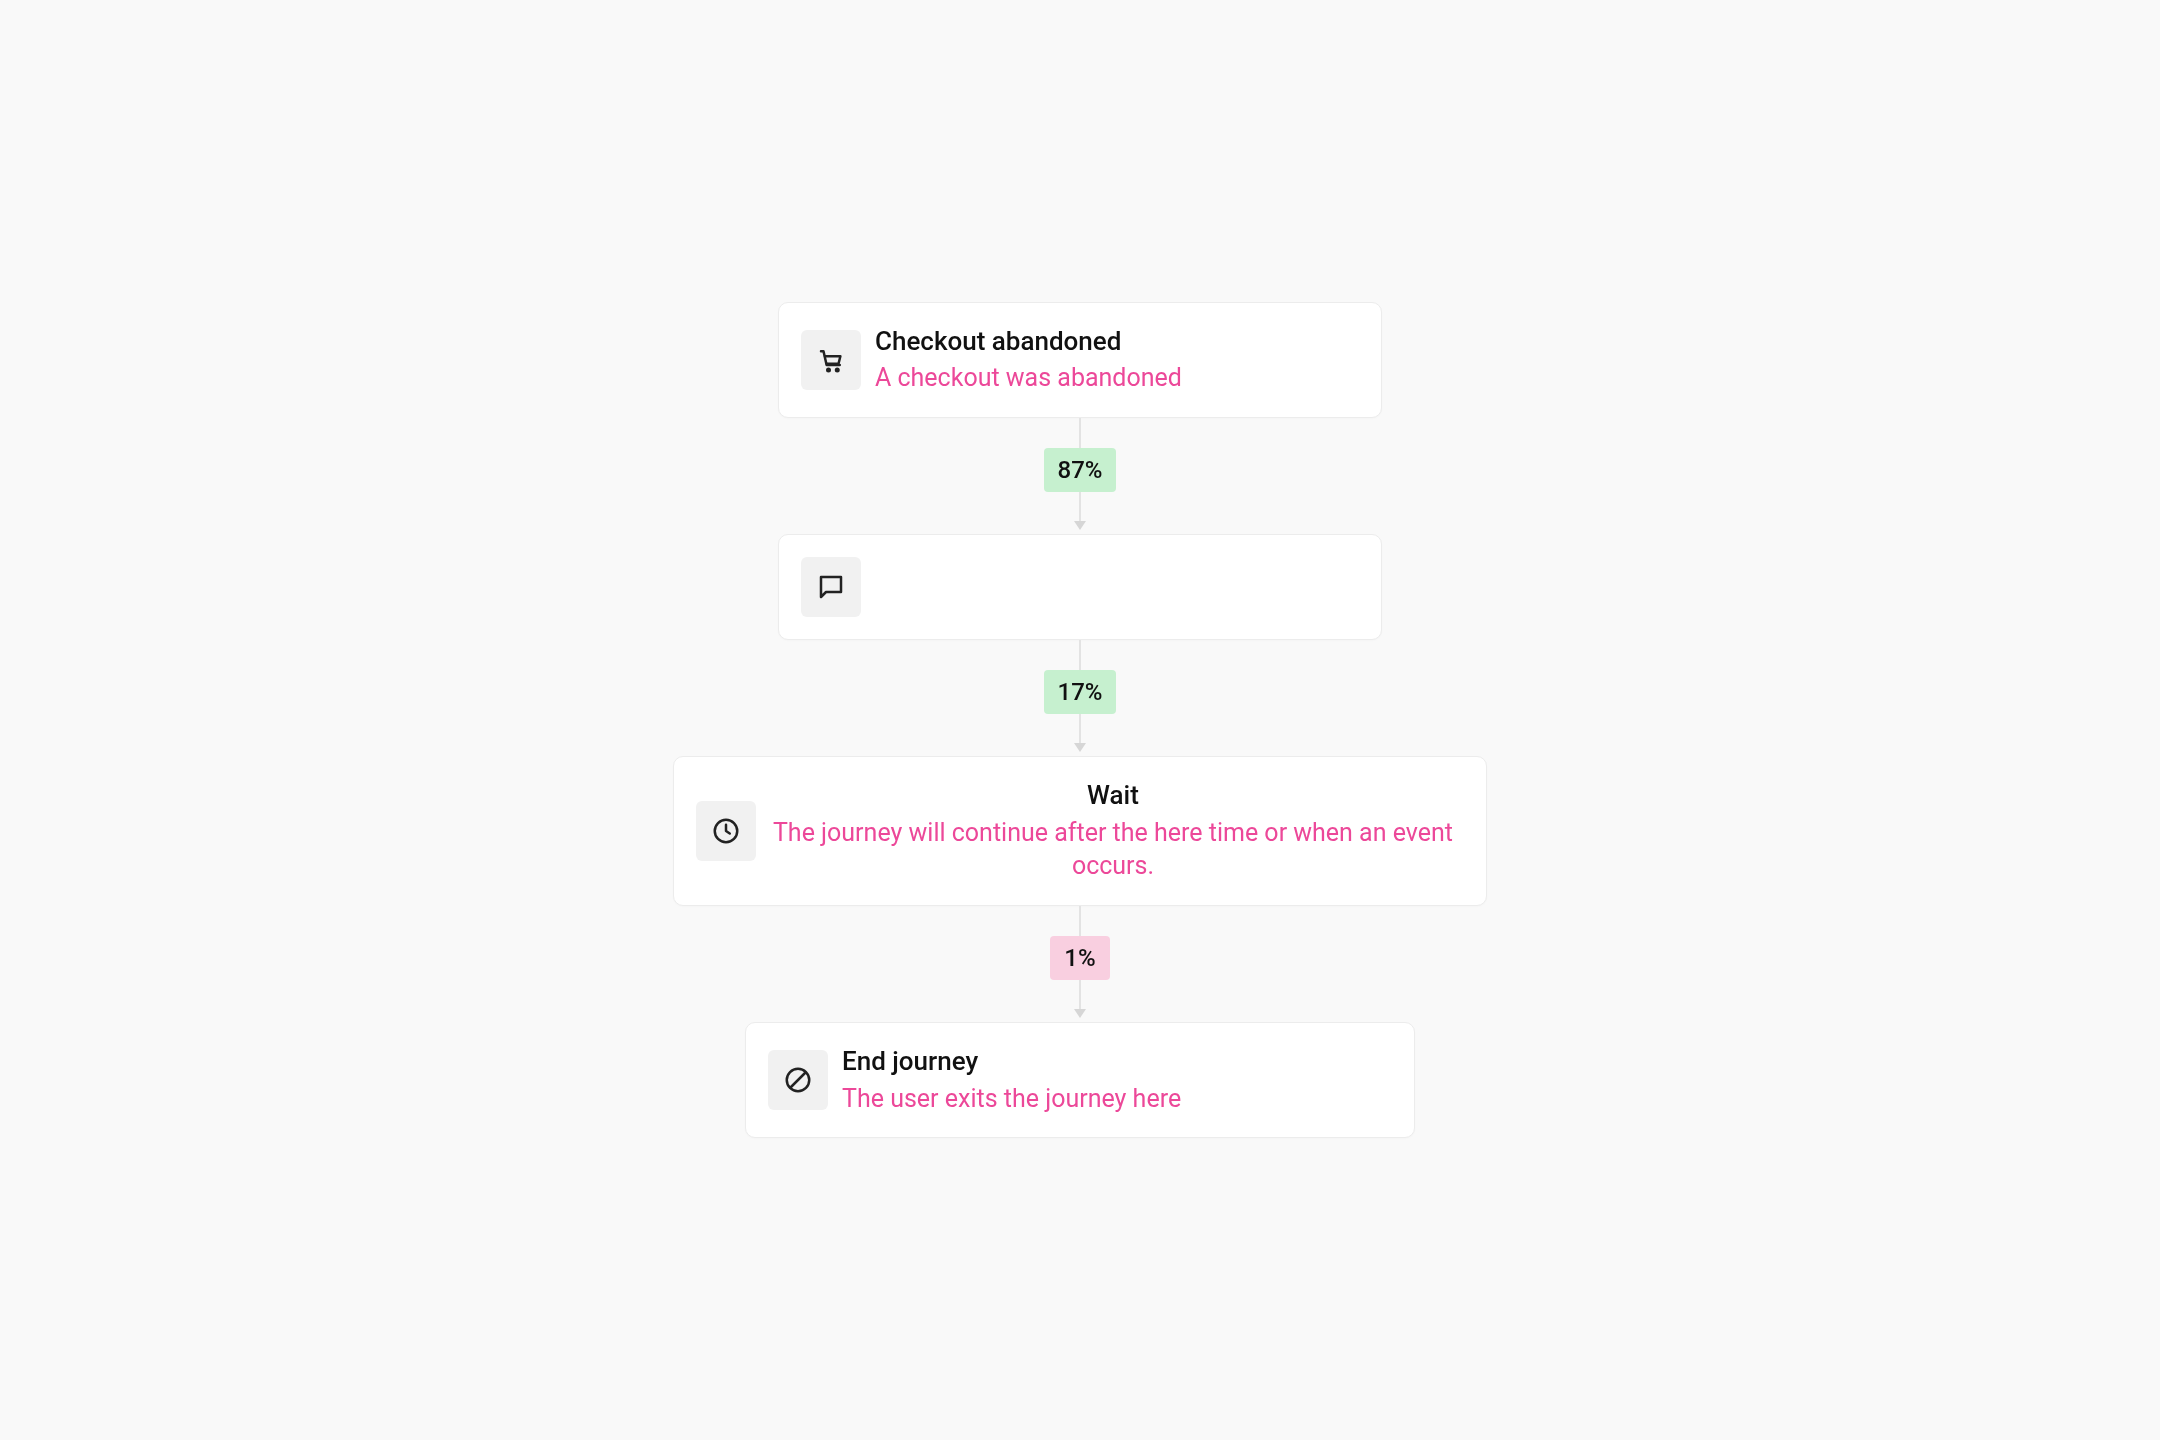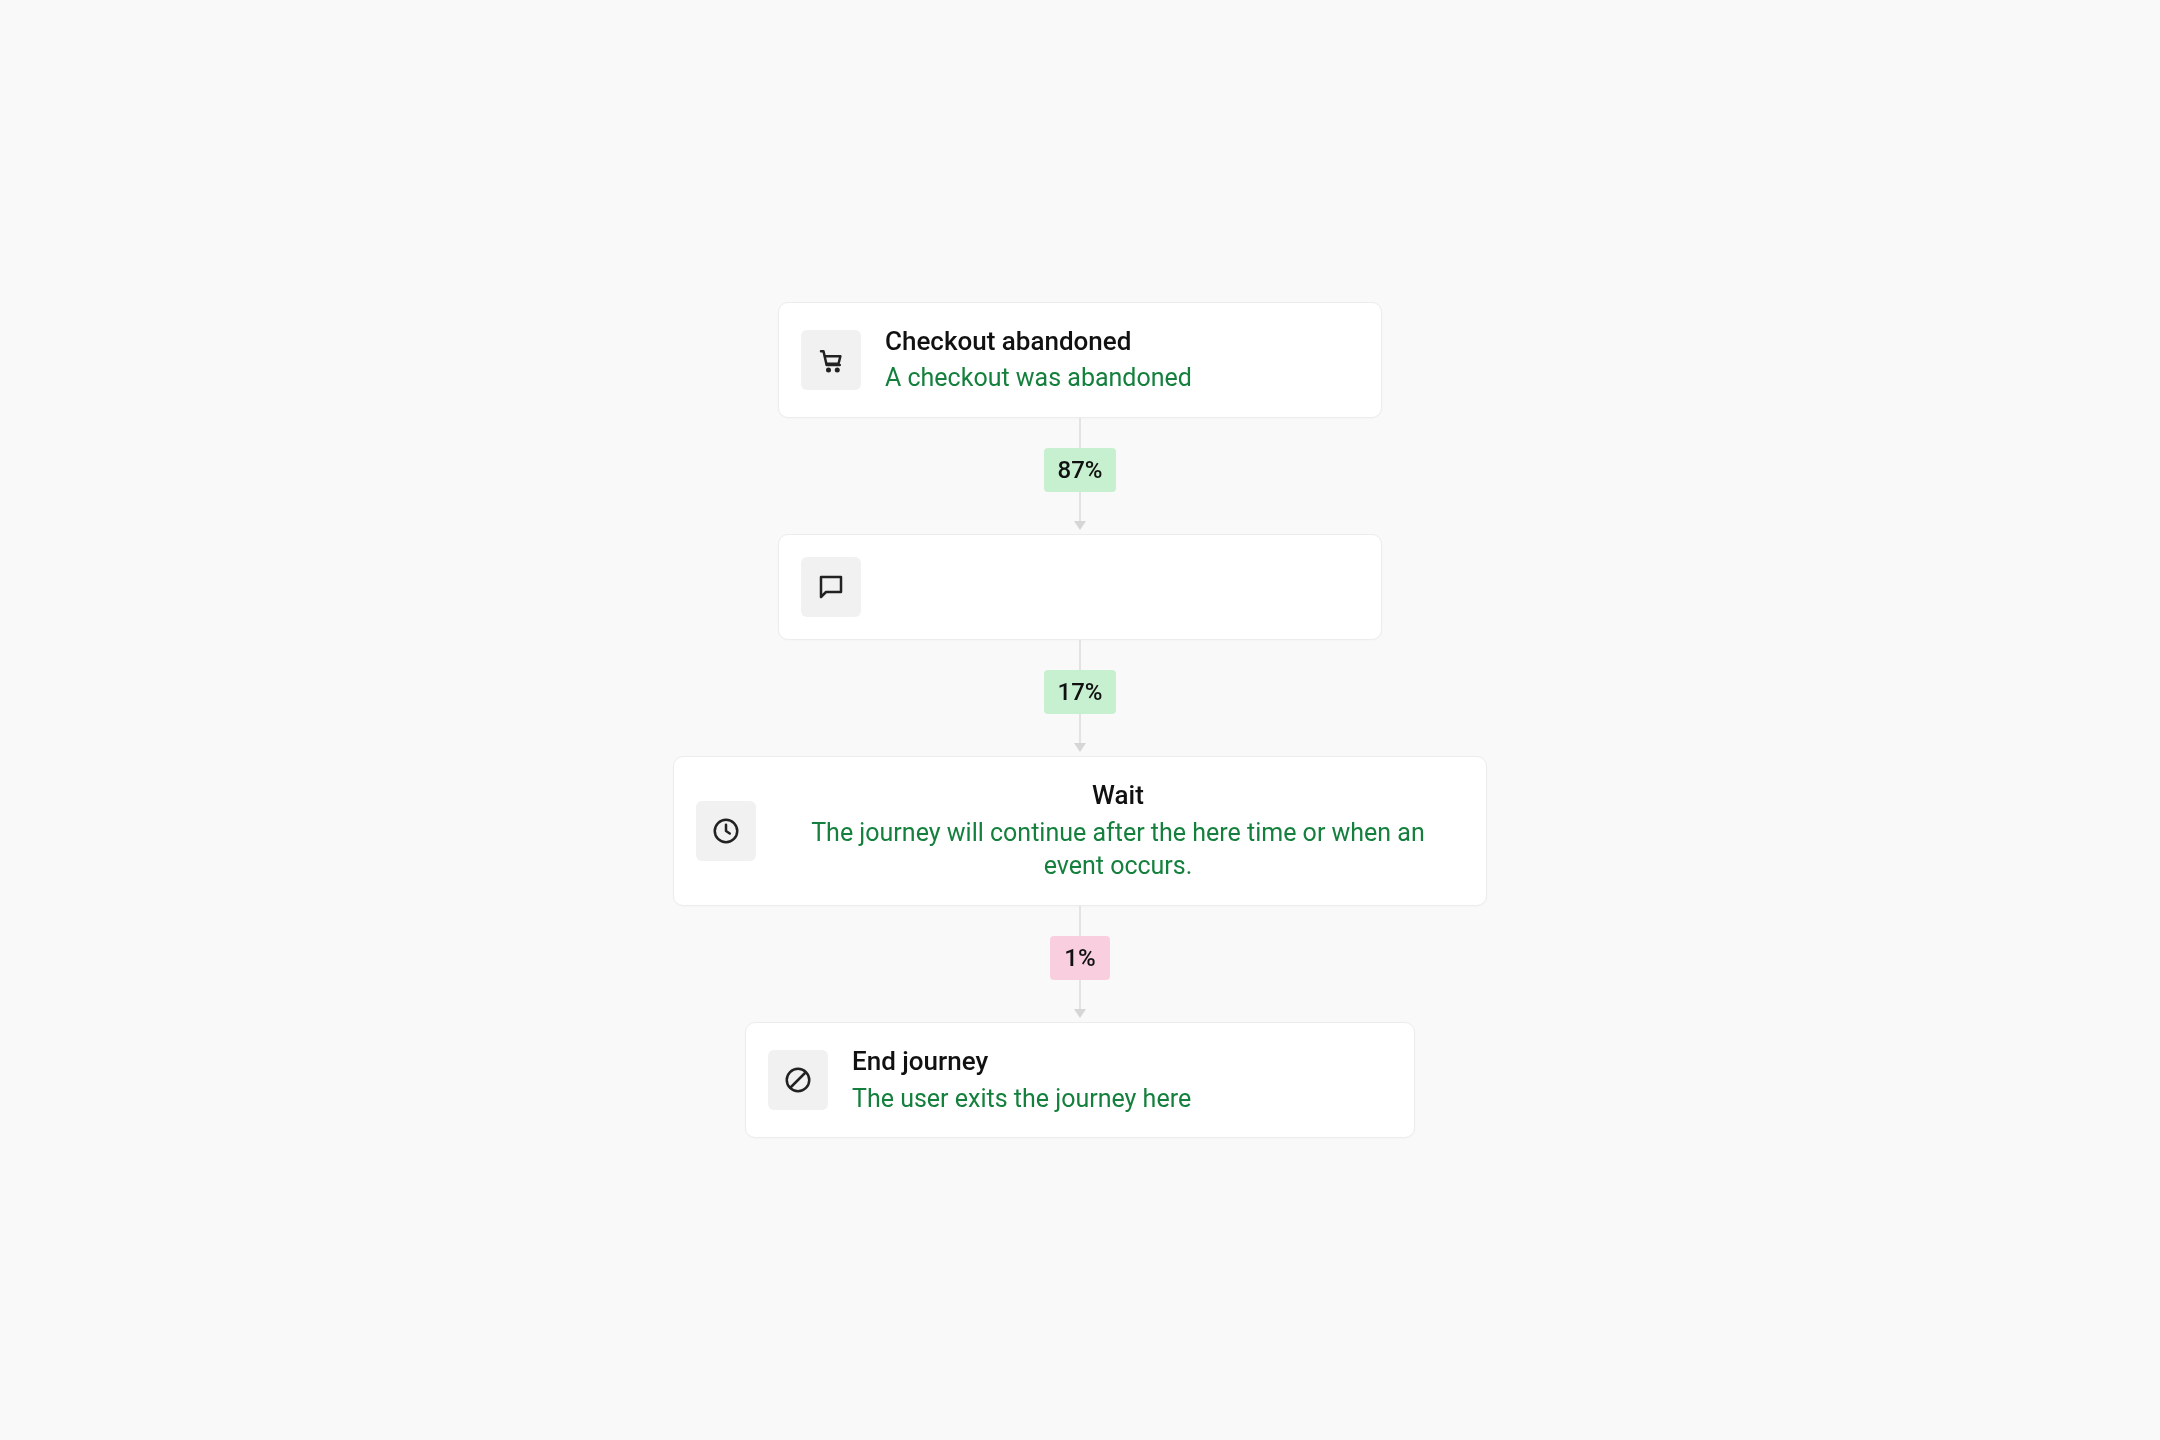--- a/index.html
+++ b/index.html
@@ -20,38 +20,38 @@
     align-items: center;
   }
   .node {
     background: #fff;
     border: 1px solid #ececec;
     border-radius: 10px;
     box-shadow: 0 1px 2px rgba(0,0,0,0.02);
     padding: 22px 30px 22px 22px;
     display: flex;
     align-items: center;
-    gap: 24px;
+    gap: 14px;
   }
   .node-fixed { width: 604px; }
   .node-wide  { width: 814px; text-align: center; }
   .icon-box {
     width: 60px;
     height: 60px;
     background: #f1f1f1;
     border-radius: 6px;
     flex: 0 0 auto;
     display: flex;
     align-items: center;
     justify-content: center;
   }
   .icon-box svg { width: 30px; height: 30px; stroke: #222; stroke-width: 2; fill: none; stroke-linecap: round; stroke-linejoin: round; }
   .node-text { display: flex; flex-direction: column; gap: 4px; }
   .node-title { font-size: 26px; font-weight: 500; color: #111; line-height: 1.25; }
-  .node-sub   { font-size: 25px; font-weight: 400; color: #15803d; line-height: 1.35; }
+  .node-sub   { font-size: 25px; font-weight: 400; color: #ec4899; line-height: 1.35; }
 
   .connector {
     display: flex;
     flex-direction: column;
     align-items: center;
   }
   .line {
     width: 2px;
     background: #e3e3e3;
   }

